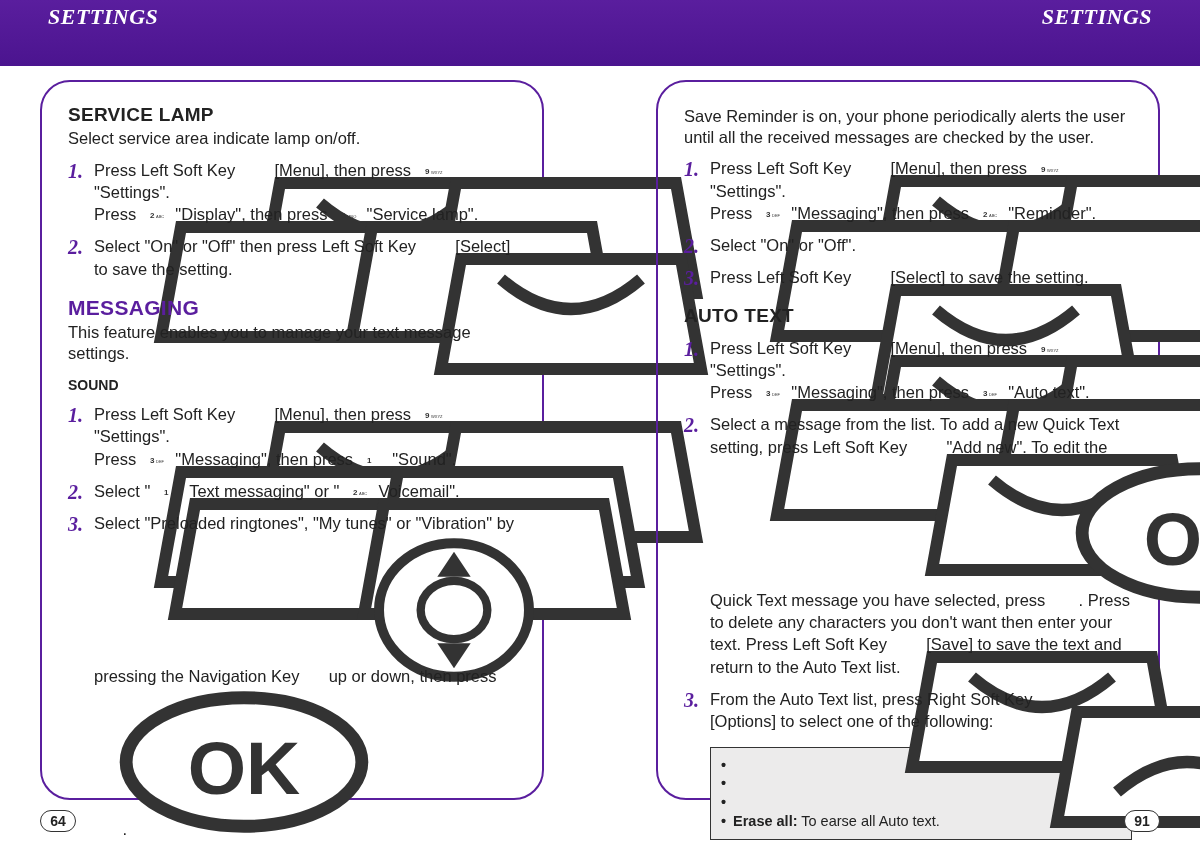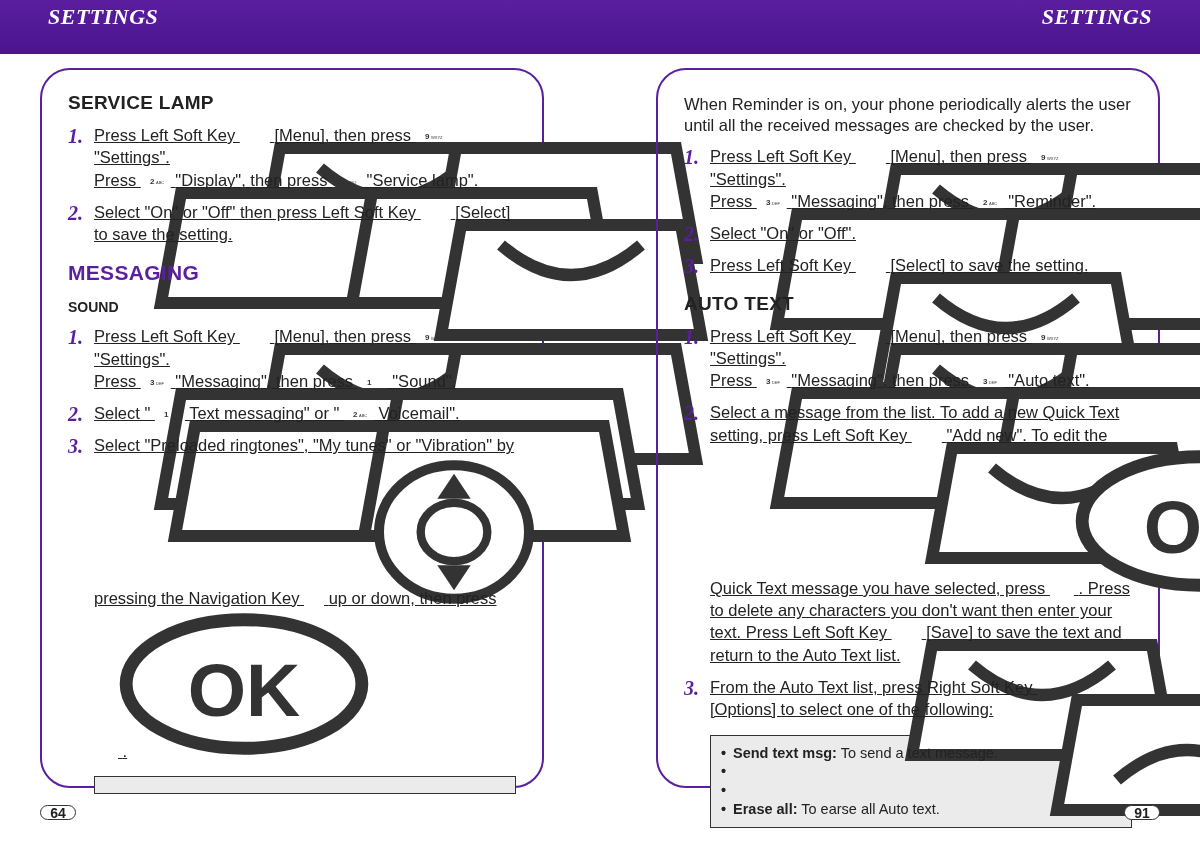--- a/index.html
+++ b/index.html
@@ -2,21 +2,21 @@
 <html><head>
 <meta charset="utf-8">
 <style>
   * { box-sizing: border-box; margin: 0; padding: 0; }
   html, body { width: 1200px; height: 849px; font-family: "Myriad Pro", "Helvetica Neue", Arial, sans-serif; }
   body { background: #fff; }
 
   .header-band {
     background: #5a1e9e;
     background: linear-gradient(#5a1e9e, #4b148f);
-    height: 54px;
+    height: 66px;
     display: flex;
     justify-content: space-between;
     align-items: flex-start;
     padding: 4px 48px 0 48px;
     color: #fff;
     font-weight: 700;
     font-size: 22px;
     font-style: italic;
     letter-spacing: 0.5px;
     font-family: Georgia, "Times New Roman", serif;
@@ -77,21 +77,20 @@
     font-size: 20px;
     width: 26px;
     flex: 0 0 26px;
     line-height: 1;
     padding-top: 2px;
   }
   .step-body {
     font-size: 16.5px;
     line-height: 1.35;
     flex: 1;
-    text-decoration: underline;
   }
   .softkey {
     display: inline-block;
     width: 30px; height: 15px;
     vertical-align: -2px;
   }
   .softkey svg { display: block; }
   .numkey {
     display: inline-block;
     width: 30px; height: 15px;
@@ -114,21 +113,21 @@
     line-height: 1.3;
   }
   .infobox .row { display: flex; align-items: flex-start; }
   .infobox .bul { width: 12px; flex: 0 0 12px; font-weight: 700; }
   .infobox .lbl { font-weight: 700; }
   .infobox .txt { font-weight: 400; }
 
   .page-num {
     position: absolute;
     bottom: -34px;
-    width: 36px; height: 15px;
+    width: 36px; height: 22px;
     border: 1.5px solid #333;
     border-radius: 11px;
     font-size: 14px;
     font-weight: 700;
     display: flex;
     align-items: center;
     justify-content: center;
     background: #fff;
   }
   .page-num.left  { left: -2px; }
@@ -167,20 +166,21 @@
   <span>SETTINGS</span>
   <span>SETTINGS</span>
 </div>
 
 <div class="pages">
 
   <div class="page">
     <div class="panel">
 
       <h2 class="section-head">SERVICE LAMP</h2>
+      <div class="subdesc">Select service area indicate lamp on/off.</div>
 
       <ol class="steps">
         <li>
           <span class="step-num">1.</span>
           <span class="step-body">
             <span>Press Left Soft Key </span>
             <span class="softkey"><svg>
                   <use href="#lsoft"></use>
                 </svg></span>
             <span> [Menu], then press </span>
@@ -212,20 +212,21 @@
             <span class="softkey"><svg>
                   <use href="#lsoft"></use>
                 </svg></span>
             <span> [Select] to save the setting.</span>
           </span>
         </li>
       </ol>
 
       <div class="block">
         <h2 class="section-head big">MESSAGING</h2>
+        <div class="subdesc">This feature enables you to manage your text message settings.</div>
       </div>
 
       <div class="sound-head">SOUND</div>
 
       <ol class="steps">
         <li>
           <span class="step-num">1.</span>
           <span class="step-body">
             <span>Press Left Soft Key </span>
             <span class="softkey"><svg>
@@ -292,21 +293,21 @@
         
       </div>
 
       <div class="page-num left">64</div>
     </div>
   </div>
 
   <div class="page">
     <div class="panel">
 
-      <div class="subdesc">When Reminder is on, your phone periodically alerts the user until all the received messages are checked by the user.</div>
+      <div class="subdesc">Save Reminder is on, your phone periodically alerts the user until all the received messages are checked by the user.</div>
 
       <ol class="steps">
         <li>
           <span class="step-num">1.</span>
           <span class="step-body">
             <span>Press Left Soft Key </span>
             <span class="softkey"><svg>
                   <use href="#lsoft"></use>
                 </svg></span>
             <span> [Menu], then press </span>
@@ -407,21 +408,20 @@
                   <use href="#rsoft"></use>
                 </svg></span>
             <span> [Options] to select one of the following:</span>
           </span>
         </li>
       </ol>
 
       <div class="infobox">
         <div class="row">
             <span class="bul">•</span>
-            <span><span class="lbl">Send text msg:</span><span class="txt"> To send a text message.</span></span>
           </div>
         <div class="row">
             <span class="bul">•</span>
           </div>
         <div class="row">
             <span class="bul">•</span>
           </div>
         <div class="row">
             <span class="bul">•</span>
             <span><span class="lbl">Erase all:</span><span class="txt"> To earse all Auto text.</span></span>

